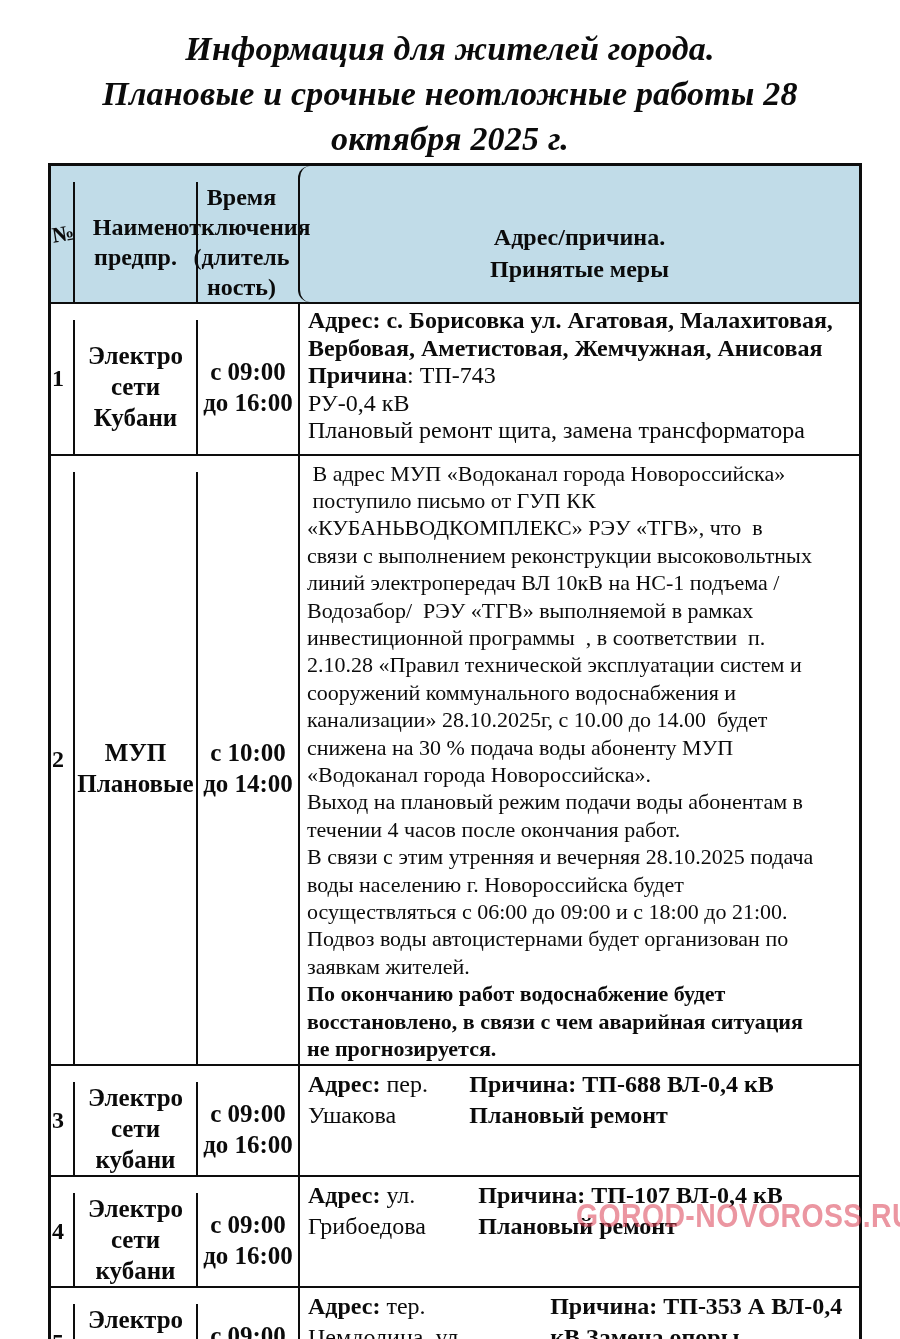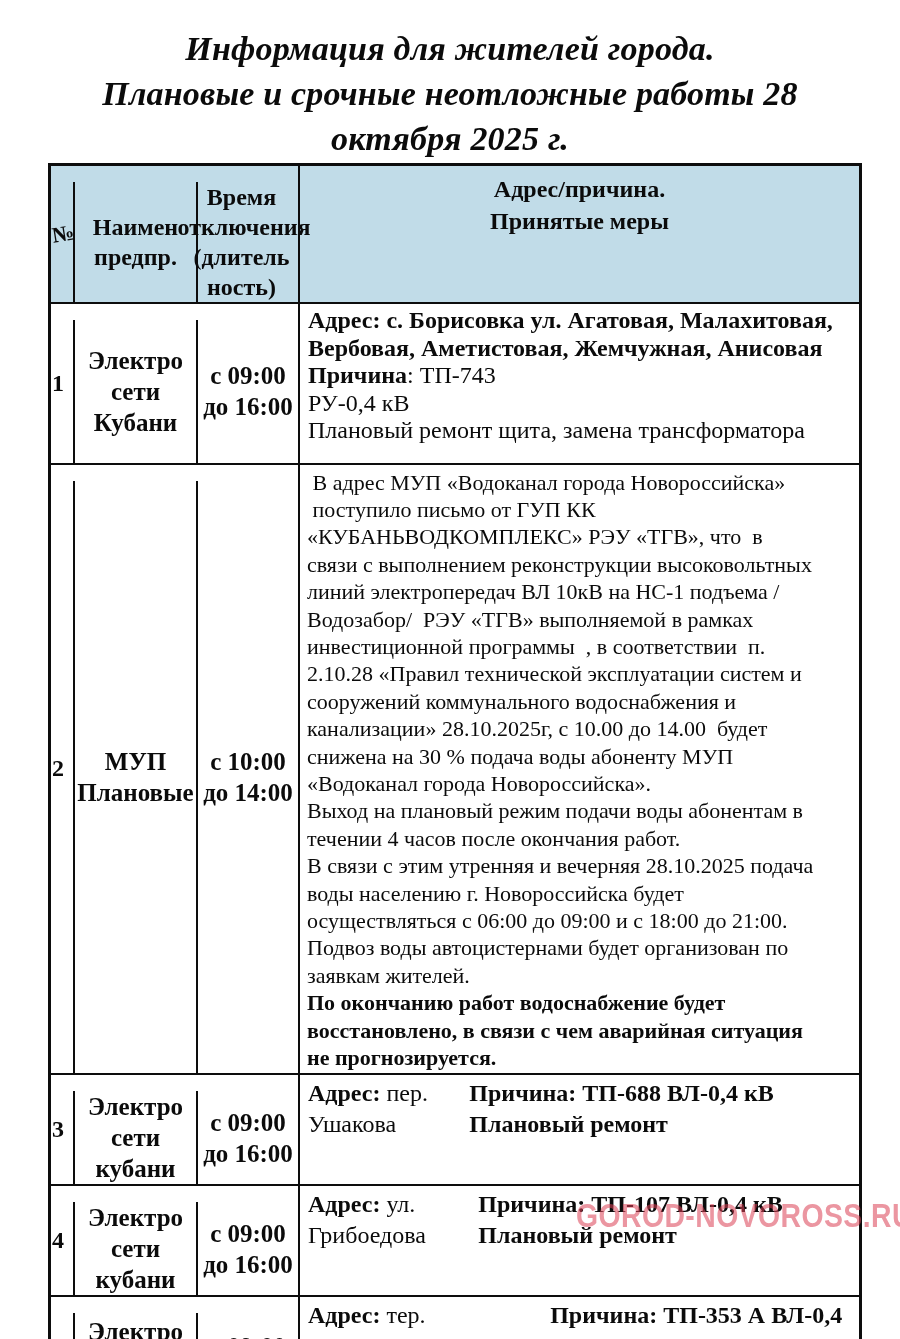--- a/index.html
+++ b/index.html
@@ -94,32 +94,33 @@
   .time-overflow {
     width: 128px;
     margin-left: -13px;
     text-align: center;
     white-space: pre;
   }
 
   .c-addr {
     font-size: 24px;
     line-height: 27.5px;
-    padding: 3px 6px 18px 8px;
+    padding: 3px 6px 9px 8px;
     text-align: left;
   }
   .header .c-addr {
     display: flex;
-    align-items: flex-start;
+    align-items: flex-end;
     justify-content: center;
     text-align: center;
     font-weight: bold;
     white-space: pre-line;
     line-height: 32px;
-    padding: 7px;
+    padding: 17px;
+    border-radius: 12px;
   }
   .addr-center {
     display: flex;
     flex-direction: row;
     justify-content: center;
     line-height: 31px;
   }
   .r3 .c-addr, .r4 .c-addr, .r5 .c-addr { line-height: 31px; }
 
   .b { font-weight: bold; }

